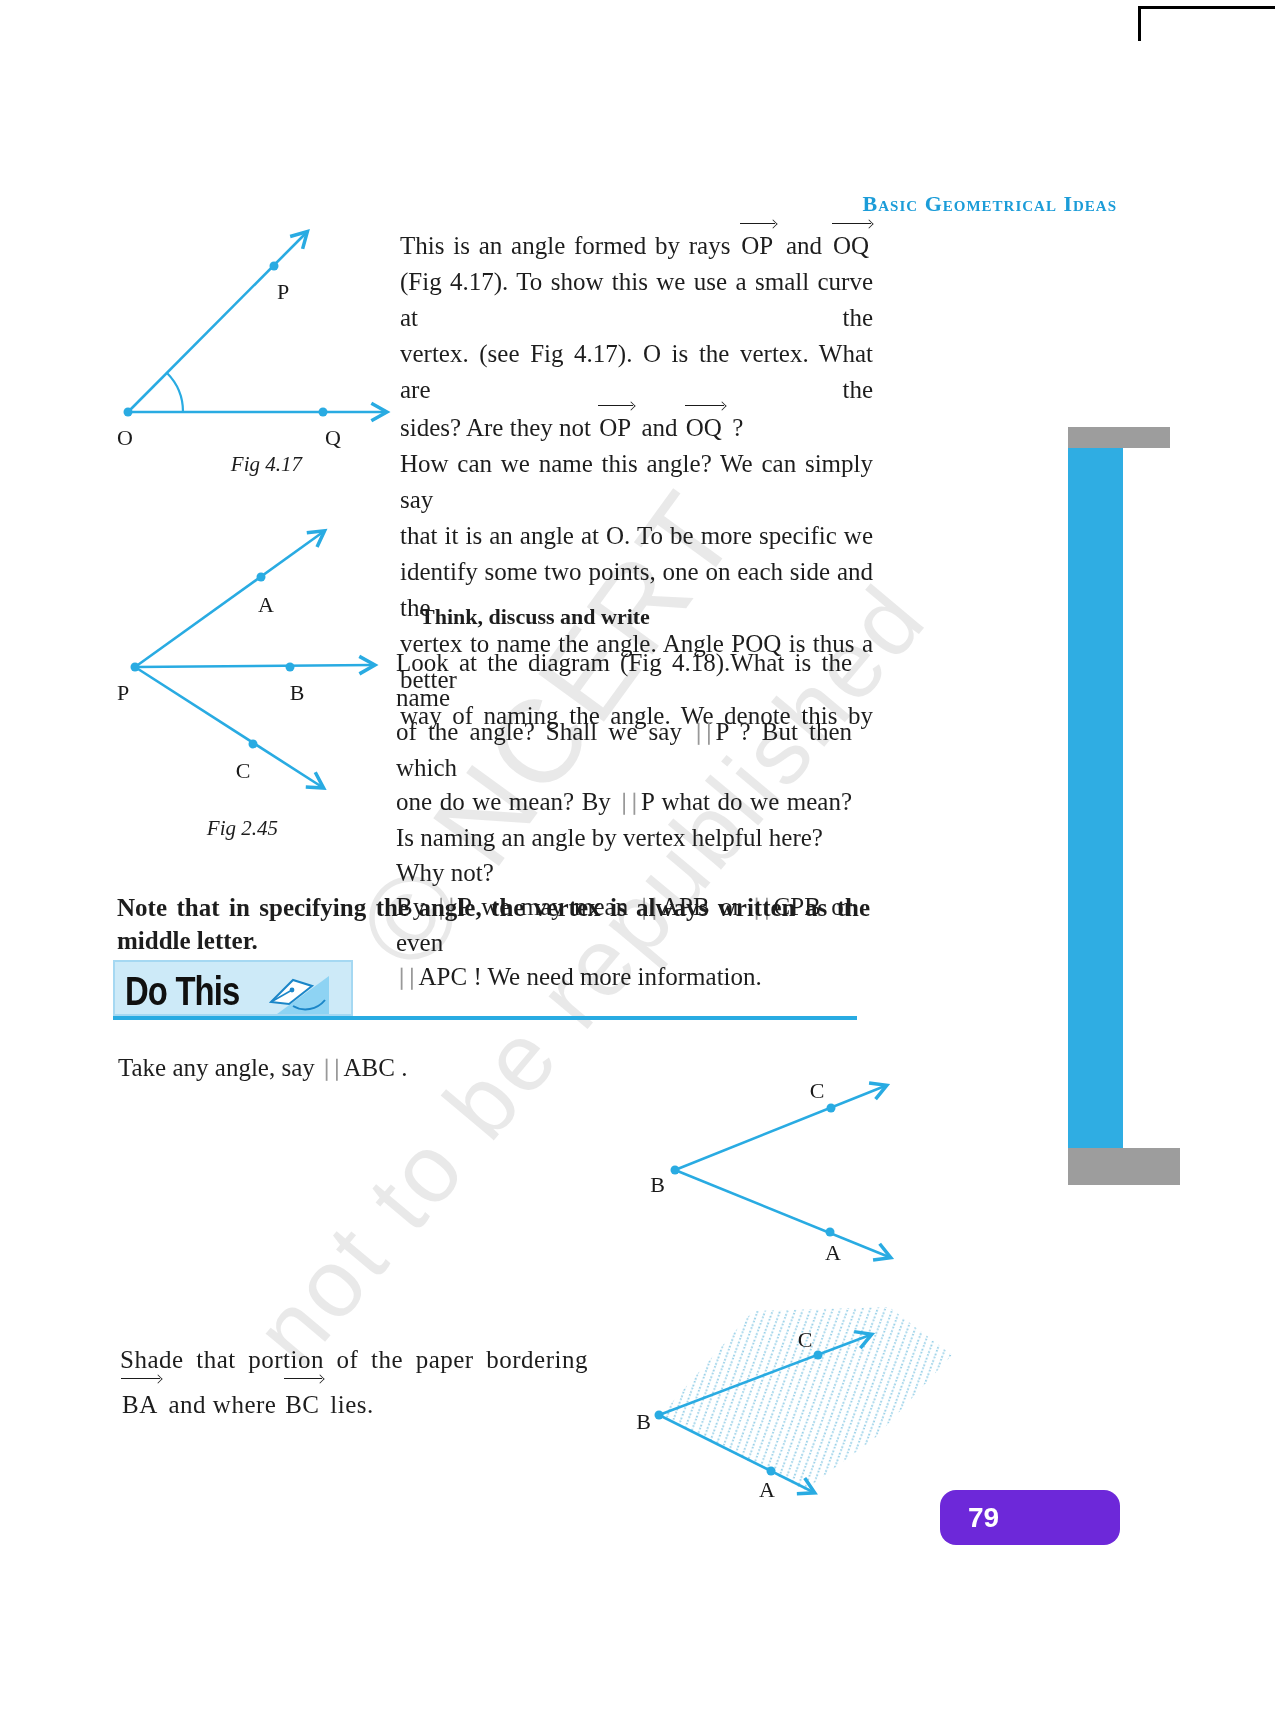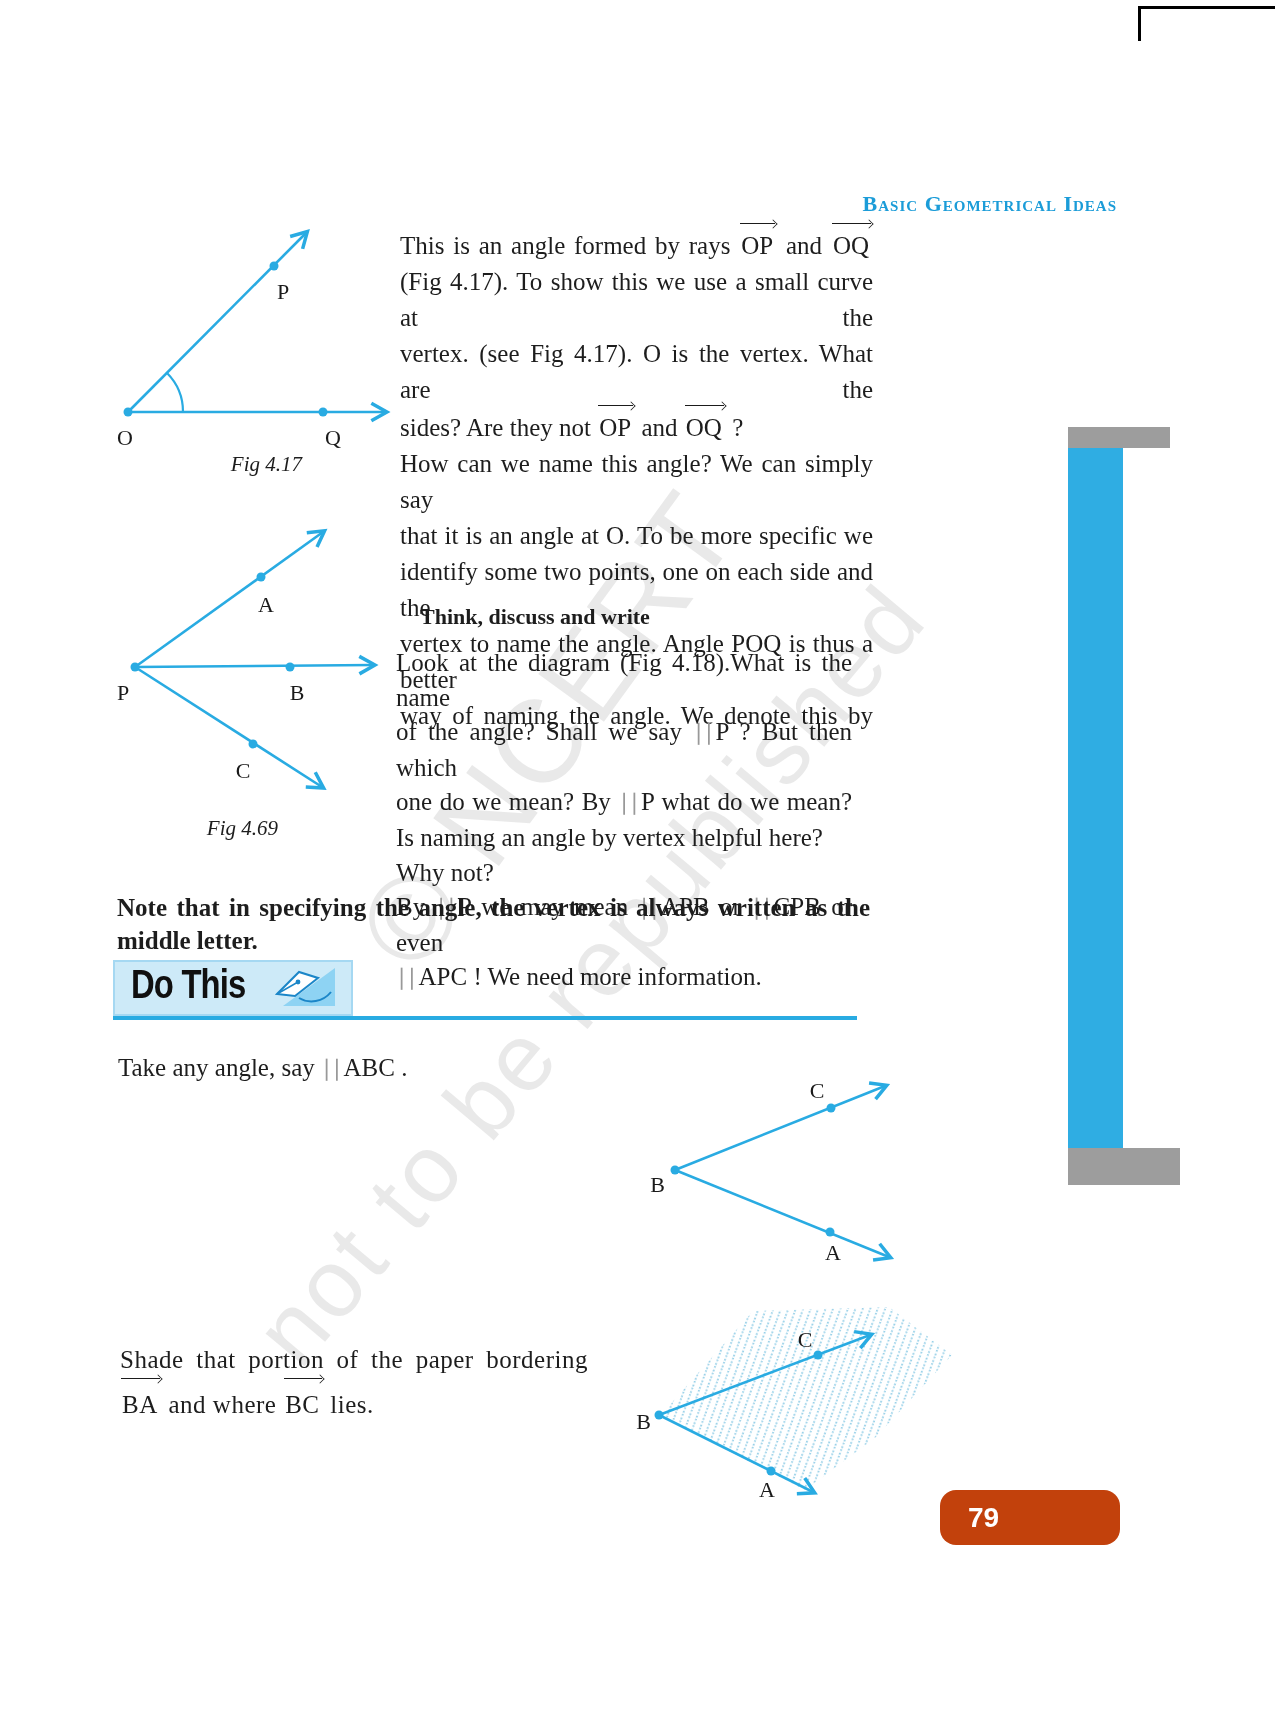--- a/index.html
+++ b/index.html
@@ -46,27 +46,27 @@
 
   
   .fig{position:absolute;z-index:3;overflow:visible;}
   .figcap{position:absolute;z-index:3;font-style:italic;font-size:21px;text-align:right;}
   #cap417{left:172px;top:452px;width:130px;}
   #cap418{left:148px;top:816px;width:130px;}
   .ptlabel{font-family:"Liberation Serif",serif;font-size:22px;fill:#1a1a1a;}
 
   
   #dothis-banner{position:absolute;left:113px;top:960px;width:240px;height:56px;background:#cdeaf8;
-      border:2px solid #a5d8f2;box-sizing:border-box;z-index:3;display:flex;align-items:flex-start;padding-left:6px;}
+      border:2px solid #a5d8f2;box-sizing:border-box;z-index:3;display:flex;align-items:flex-end;}
   #dothis-label{font-family:"Liberation Sans",sans-serif;font-weight:bold;font-size:40px;color:#101010;
       display:inline-block;transform:scaleX(.82);transform-origin:0 50%;margin-left:10px;letter-spacing:-1px;}
   #dothis-rule{position:absolute;left:113px;top:1016px;width:744px;height:4px;background:#29ABE2;z-index:3;}
 
   
-  #page-badge{position:absolute;left:940px;top:1490px;width:180px;height:55px;background:#c2410c;
+  #page-badge{position:absolute;left:940px;top:1490px;width:180px;height:55px;background:#6d28d9;
       border-radius:16px;z-index:3;display:flex;align-items:center;}
   #page-number{color:#fff;font-family:"Liberation Sans",sans-serif;font-weight:bold;font-size:28px;margin-left:28px;}
 </style>
 </head>
 <body>
 
 <div id="page">
 
   <div class="wm" id="wm1">© NCERT</div>
   <div class="wm" id="wm2">not to be republished</div>
@@ -107,21 +107,21 @@
     <line x1="50" y1="147" x2="237" y2="267" stroke="#29ABE2" stroke-width="2.6" marker-end="url(#a18)"></line>
     <circle cx="50" cy="147" r="4.5" fill="#29ABE2"></circle>
     <circle cx="176" cy="57" r="4.5" fill="#29ABE2"></circle>
     <circle cx="205" cy="147" r="4.5" fill="#29ABE2"></circle>
     <circle cx="168" cy="224" r="4.5" fill="#29ABE2"></circle>
     <text class="ptlabel" x="38" y="180" text-anchor="middle">P</text>
     <text class="ptlabel" x="181" y="92" text-anchor="middle">A</text>
     <text class="ptlabel" x="212" y="180" text-anchor="middle">B</text>
     <text class="ptlabel" x="158" y="258" text-anchor="middle">C</text>
   </svg>
-  <div class="figcap" id="cap418">Fig 4.69</div>
+  <div class="figcap" id="cap418">Fig 2.45</div>
 
   <div class="tblock" id="block-main">
       <div class="line full">This is an angle formed by rays <span class="ray"><b class="arr"></b>OP</span> and <span class="ray"><b class="arr"></b>OQ</span></div>
       <div class="line full">(Fig 4.17). To show this we use a small curve at the</div>
       <div class="line full">vertex. (see Fig 4.17). O is the vertex. What are the</div>
       <div class="line">sides? Are they not <span class="ray"><b class="arr"></b>OP</span> and <span class="ray"><b class="arr"></b>OQ</span> ?</div>
       <div class="line full">How can we name this angle? We can simply say</div>
       <div class="line full">that it is an angle at O. To be more specific we</div>
       <div class="line full">identify some two points, one on each side and the</div>
       <div class="line full">vertex to name the angle. Angle POQ is thus a better</div>

